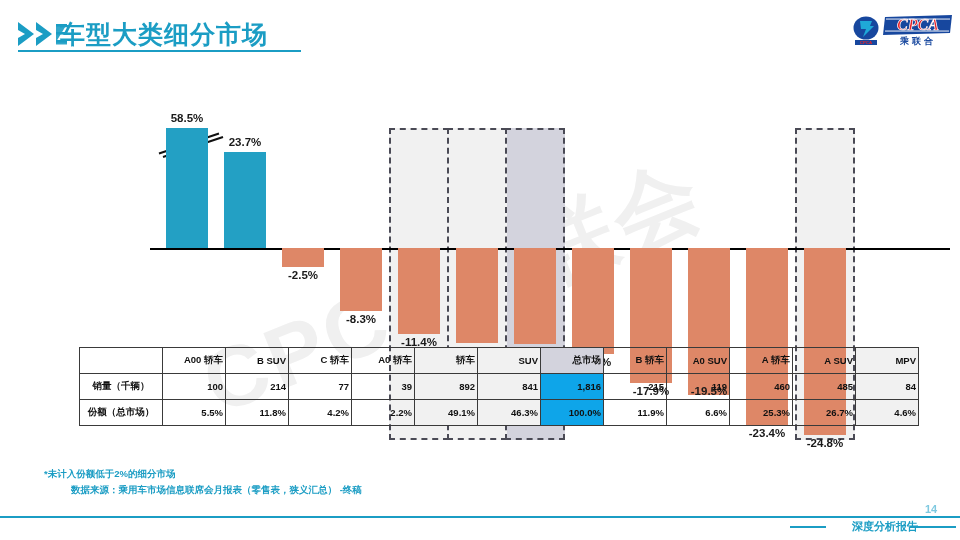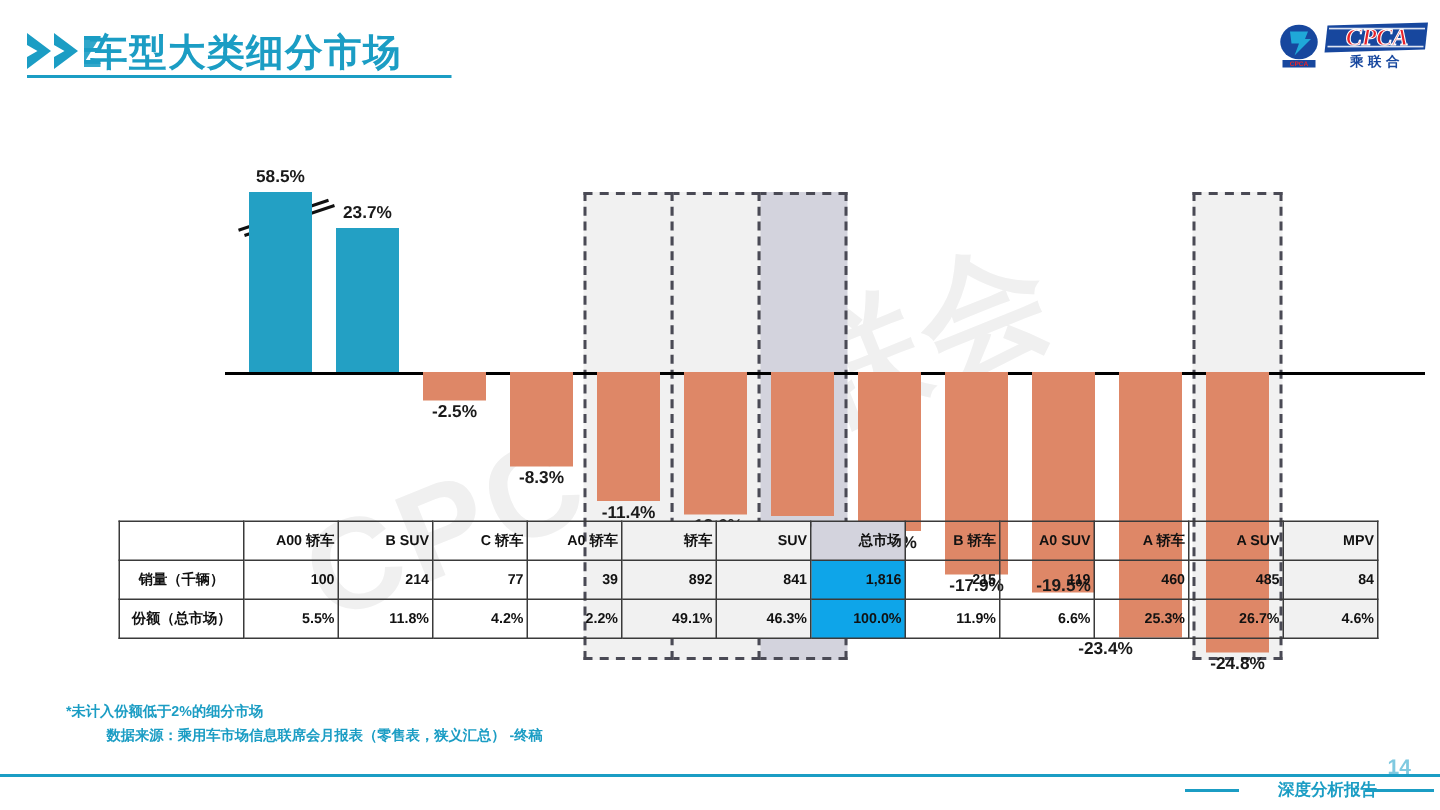--- a/index.html
+++ b/index.html
@@ -73,21 +73,21 @@
   .note{position:absolute;color:#1B9DC4;font-size:9.5px;font-weight:700;white-space:nowrap;}
   .note1{left:44px;top:468px;}
   .note2{left:44px;top:484px;margin-left:27px;}
 
   
   .foot-rule{position:absolute;left:0;top:516px;width:960px;height:1.5px;background:#1B9DC4;}
   .foot-txt{position:absolute;left:8px;top:521px;color:#1B9DC4;font-size:9.5px;font-weight:700;white-space:nowrap;}
   .foot-badge{position:absolute;left:828px;top:519px;color:#1B9DC4;font-size:11px;font-weight:700;white-space:nowrap;margin-left:24px;}
   .foot-dash-l{position:absolute;left:790px;top:526px;width:36px;height:1.5px;background:#1B9DC4;}
   .foot-dash-r{position:absolute;left:910px;top:526px;width:46px;height:1.5px;background:#1B9DC4;}
-  .pagenum{position:absolute;left:925px;top:503px;color:#7fc9e0;font-size:14px;font-weight:700;}
+  .pagenum{position:absolute;left:925px;top:503px;color:#7fc9e0;font-size:11px;font-weight:700;}
 </style>
 </head>
 <body>
 
 <div id="slide">
 
   <div class="hdr-arrows">
     <svg width="52" height="30" viewBox="0 0 52 30">
       <polygon points="2,3 18,15 2,27 2,19 9,15 2,11" fill="#1B9DC4"></polygon>
       <polygon points="20,3 36,15 20,27 20,19 27,15 20,11" fill="#1B9DC4"></polygon>
@@ -148,21 +148,21 @@
       <div class="vlab" style="width: 64px; left: 445px; top: 235.13px;">-12.6%</div>
       <div class="bar neg" style="left: 514px; width: 42px; top: 138px; height: 95.885px;"></div>
       <div class="vlab" style="width: 64px; left: 503px; top: 235.885px;">-12.7%</div>
       <div class="bar neg" style="left: 572px; width: 42px; top: 138px; height: 106.455px;"></div>
       <div class="vlab" style="width: 64px; left: 561px; top: 246.455px;">-14.1%</div>
       <div class="bar neg" style="left: 630px; width: 42px; top: 138px; height: 135.145px;"></div>
       <div class="vlab" style="width: 64px; left: 619px; top: 275.145px;">-17.9%</div>
       <div class="bar neg" style="left: 688px; width: 42px; top: 138px; height: 147.225px;"></div>
       <div class="vlab" style="width: 64px; left: 677px; top: 275px;">-19.5%</div>
       <div class="bar neg" style="left: 746px; width: 42px; top: 138px; height: 176.67px;"></div>
-      <div class="vlab" style="width: 64px; left: 705px; top: 316.67px;">-23.4%</div>
+      <div class="vlab" style="width: 64px; left: 735px; top: 316.67px;">-23.4%</div>
       <div class="bar neg" style="left: 804px; width: 42px; top: 138px; height: 187.24px;"></div>
       <div class="vlab" style="width: 64px; left: 793px; top: 327.24px;">-24.8%</div>
     </div>
 
   <div id="tbl">
     <table>
       <thead>
         <tr>
           <th class="rowhdr blank"></th>
         <th class="colhdr">A00 轿车</th>

